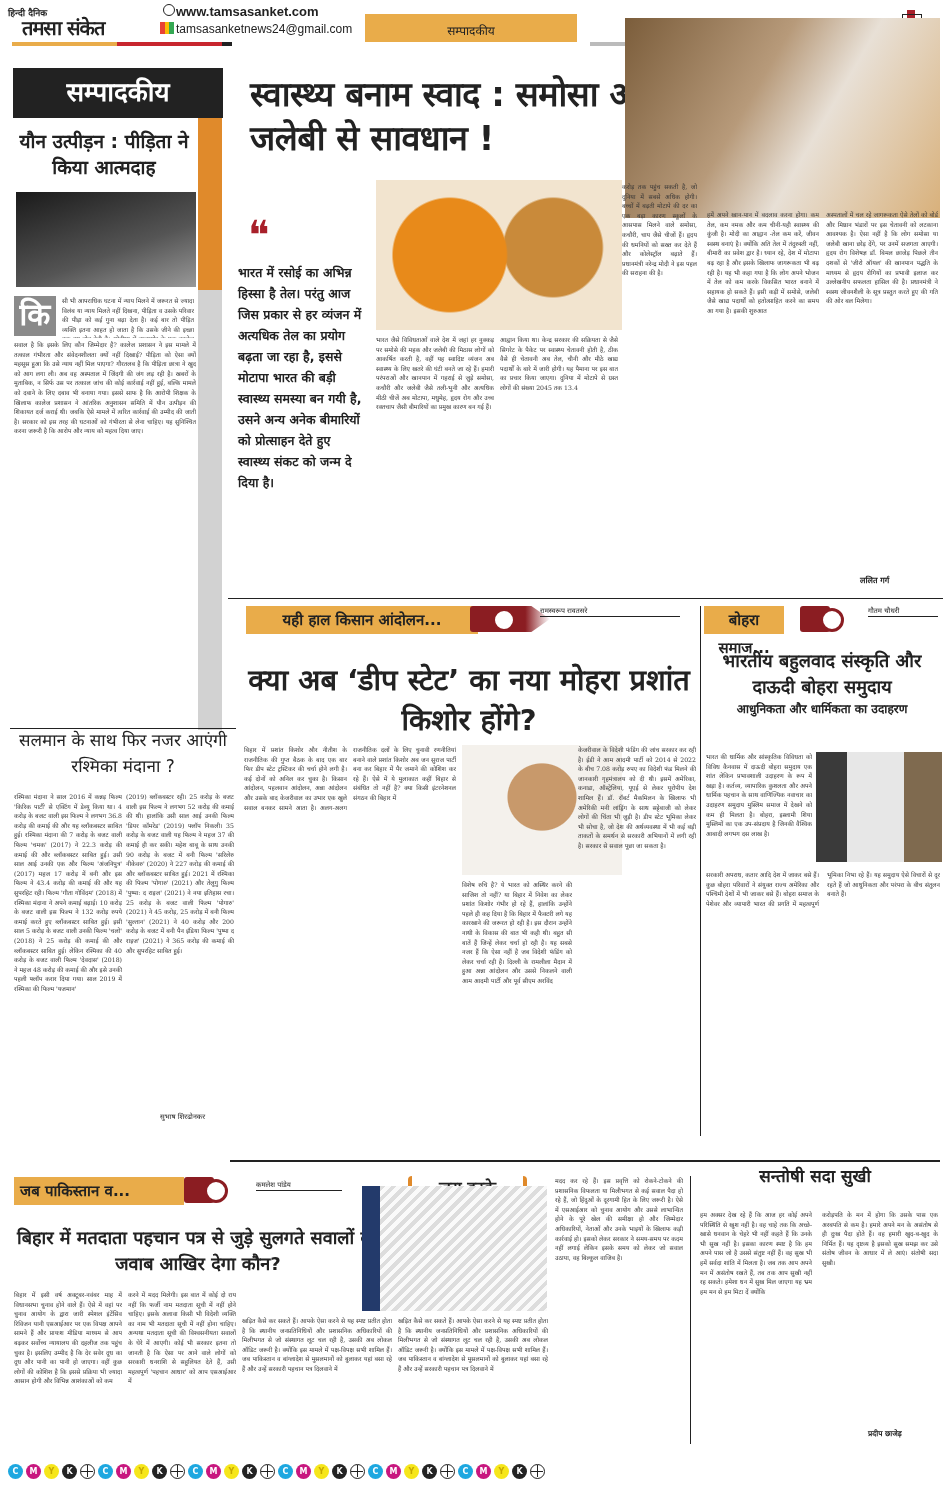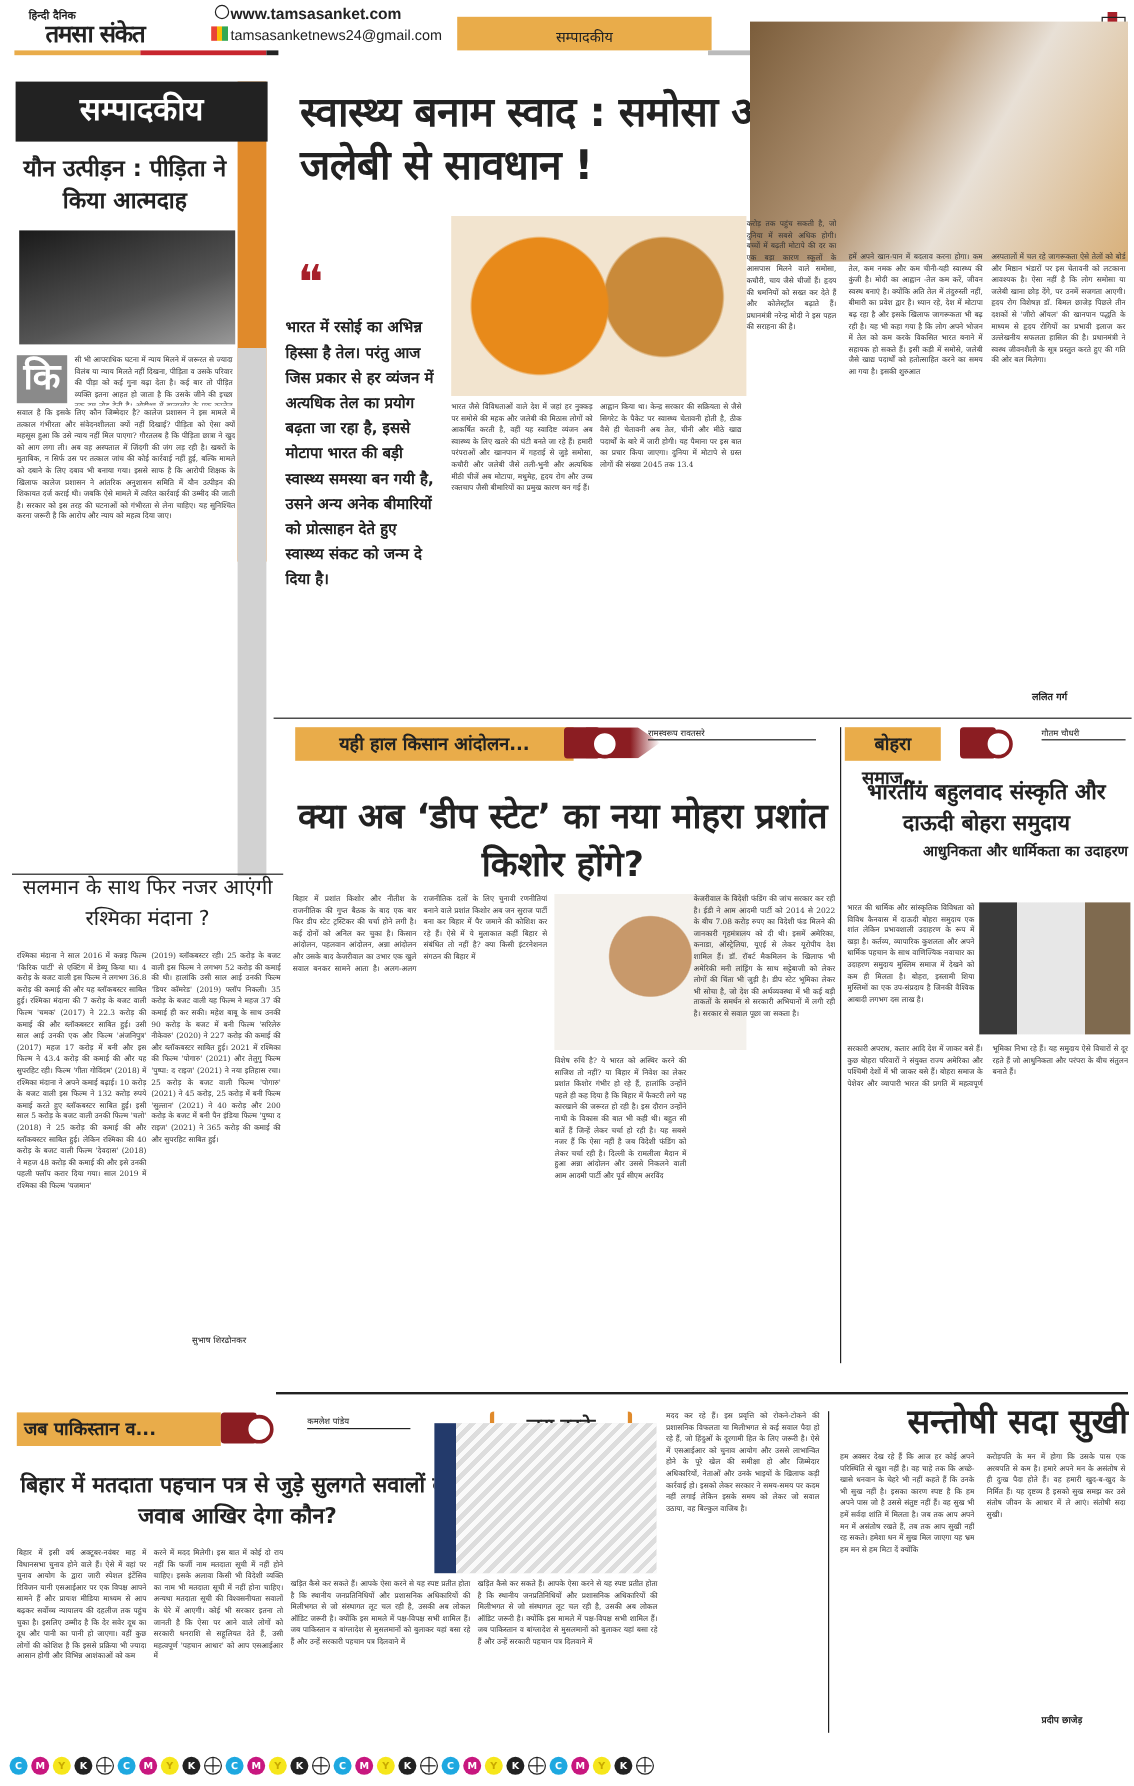--- a/index.html
+++ b/index.html
@@ -1,18 +1,18 @@
 <!DOCTYPE html>
 <html><head>
 <meta charset="utf-8">
 <style>
 *{box-sizing:border-box;margin:0;padding:0}
 body{width:945px;height:1488px;background:#fff;font-family:"DejaVu Sans",sans-serif;color:#222;position:relative;overflow:hidden}
 .abs{position:absolute}
-.masthead{top:0;left:16px;width:825px;height:40px}
+.masthead{top:0;left:0;width:825px;height:40px}
 .brand-small{left:8px;top:6px;font-size:9px;font-weight:bold}
 .brand-big{left:22px;top:14px;font-size:20px;font-weight:bold;letter-spacing:-1px}
 .web{left:176px;top:4px;font-size:13px;font-weight:bold;font-family:"Liberation Sans",sans-serif}
 .mail{left:176px;top:22px;font-size:12px;font-family:"Liberation Sans",sans-serif}
 .m-icon{left:160px;top:22px;width:14px;height:12px;background:linear-gradient(90deg,#e94235 0 33%,#fbbc04 33% 66%,#34a853 66%);}
 .globe{left:163px;top:4px;width:12px;height:12px;border:1.5px solid #222;border-radius:50%}
 .section-tab{left:365px;top:14px;width:212px;height:28px;background:#e9ac4a;text-align:center;font-size:12px;line-height:34px}
 .datebox{left:638px;top:22px;width:120px;height:18px;background:#bbb;font-size:11px;padding-left:6px;line-height:18px}
 .dateblk{left:766px;top:22px;width:90px;height:18px;background:#222;color:#fff;font-size:12px;text-align:center;line-height:18px;font-weight:bold}
 .pagebox{left:902px;top:14px;width:20px;height:28px;border:1.5px solid #222;font-size:12px;text-align:center;padding-top:9px}
@@ -32,27 +32,27 @@
 .modi-img{left:625px;top:18px;width:315px;height:200px;background:linear-gradient(120deg,#7b5d3b,#b79a7a 40%,#e8e0d6 60%,#d8b07a)}
 .rule{background:#222}
 .seg-tab{background:#e9ac4a;font-size:15px;font-weight:bold;text-align:center}
 .pen{width:30px;height:26px;background:#8b1d22;border-radius:3px}
 .pen-nib{width:62px;height:26px;background:linear-gradient(90deg,#8b1d22 0 60%,transparent 100%);clip-path:polygon(0 0,70% 0,100% 50%,70% 100%,0 100%)}
 .pen-circle{width:24px;height:24px;border-radius:50%;background:#fff;border:3px solid #8b1d22}
 .byline{font-size:7px;border-bottom:1px solid #222;padding-bottom:1px}
 .deep-head{left:244px;top:660px;width:450px;font-size:29px;font-weight:bold;text-align:center;line-height:40px}
 .pk-img{left:462px;top:745px;width:160px;height:130px;background:radial-gradient(ellipse at 50% 40%,#c8996b 0 30%,#f4f1ec 31%);}
 .bohra-head{left:704px;top:648px;width:236px;font-size:18px;font-weight:bold;text-align:center;line-height:26px}
-.bohra-sub{left:704px;top:700px;width:236px;font-size:12px;font-weight:bold;text-align:right}
+.bohra-sub{left:704px;top:700px;width:236px;font-size:12px;font-weight:bold;text-align:center}
 .bohra-img{left:816px;top:752px;width:126px;height:110px;background:linear-gradient(90deg,#3a3a3a 0 25%,#e7e7e7 25% 70%,#7f6a4f 70%)}
 .salman-head{left:6px;top:727px;width:234px;font-size:17px;font-weight:normal;text-align:center;line-height:26px}
 .zara{left:408px;top:1176px;width:119px;height:26px;font-size:16px;font-weight:bold;text-align:center;line-height:24px;border-left:4px solid #e08a2b;border-right:4px solid #e08a2b;border-radius:4px;background:#fff}
 .bihar-head{left:8px;top:1225px;width:380px;font-size:18px;font-weight:bold;text-align:center;line-height:26px}
 .voter-img{left:362px;top:1186px;width:185px;height:125px;background:repeating-linear-gradient(135deg,#ddd 0 4px,#fafafa 4px 8px),#eee;border-left:18px solid #233a6b}
-.santoshi-head{left:690px;top:1164px;width:250px;font-size:28px;font-weight:bold;text-align:right}
+.santoshi-head{left:690px;top:1164px;width:250px;font-size:17px;font-weight:bold;text-align:center}
 .cmyk{display:flex;gap:3px;align-items:center}
 .cmyk span{width:15px;height:15px;border-radius:50%;font-size:8px;color:#fff;text-align:center;line-height:15px;font-weight:bold}
 .reg{width:15px;height:15px;border:1.5px solid #222;border-radius:50%;position:relative}
 .reg:before{content:"";position:absolute;left:6px;top:0;width:1px;height:12px;background:#222}
 .reg:after{content:"";position:absolute;top:6px;left:0;height:1px;width:12px;background:#222}
 .vline{background:#222;width:1px}
 .author{font-size:8px;font-weight:bold}
 </style>
 </head>
 <body>

